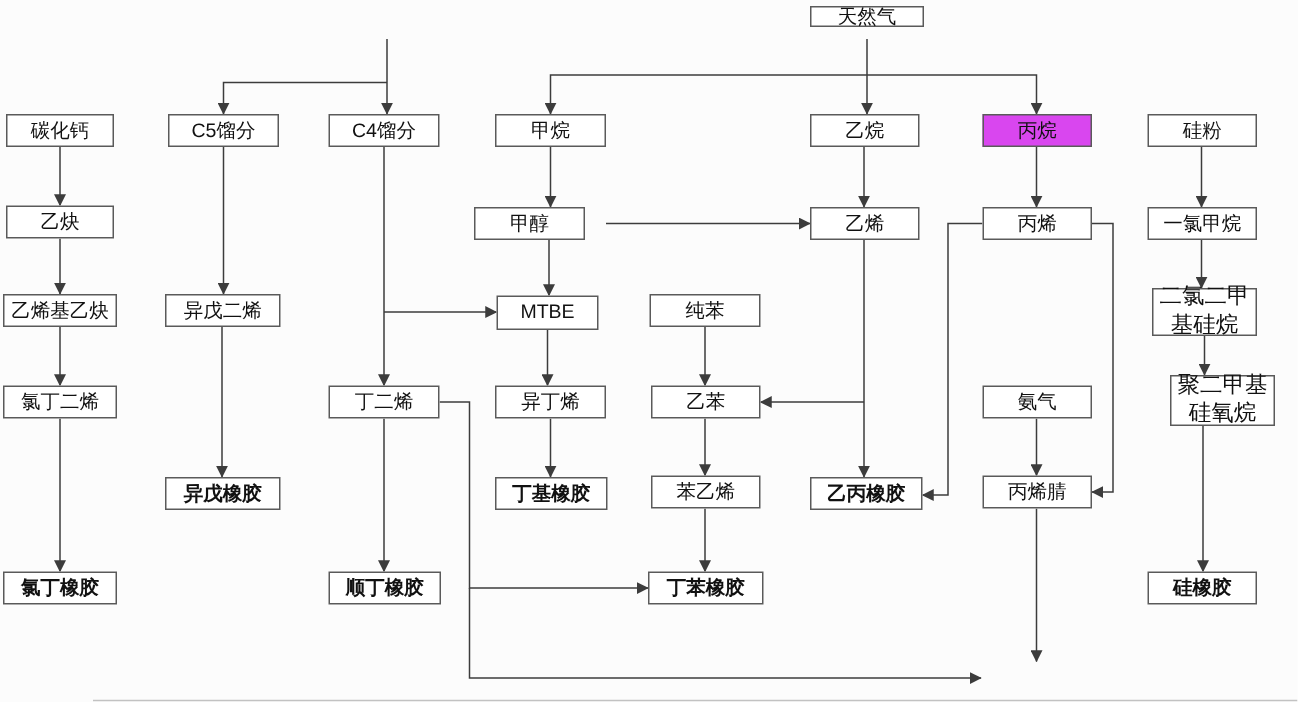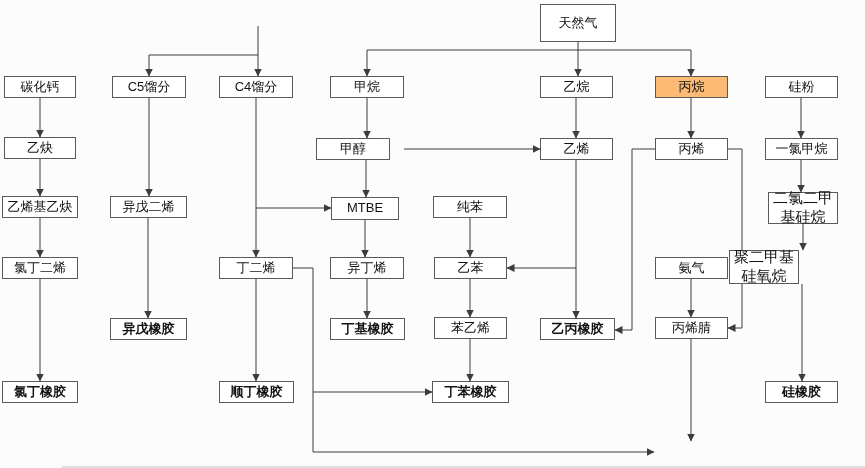--- a/index.html
+++ b/index.html
@@ -88,44 +88,44 @@
         <polyline points="293,268 313,268 313,392 432,392" stroke="#3c3c3c" marker-end="url(#arrowhead)"></polyline>
         <polyline points="313,392 313,452 654,452" stroke="#3c3c3c" marker-end="url(#arrowhead)"></polyline>
         <polyline points="801,98 801,138" stroke="#3c3c3c" marker-end="url(#arrowhead)"></polyline>
         <polyline points="801,160 801,192" stroke="#3c3c3c" marker-end="url(#arrowhead)"></polyline>
         <polyline points="803,224 803,250" stroke="#3c3c3c" marker-end="url(#arrowhead)"></polyline>
         <polyline points="802,284 802,381" stroke="#3c3c3c" marker-end="url(#arrowhead)"></polyline>
         <line x1="62" y1="467" x2="865" y2="467" stroke="#c2c2c2" stroke-width="1"></line>
       </g>
   </svg>
 
-    <div class="node" style="left: 540px; top: 4px; width: 76px; height: 38px; border-color: rgb(90, 90, 90); background: rgb(255, 255, 255);">天然气</div>
+    <div class="node" style="left: 540px; top: 4px; width: 76px; height: 14px; border-color: rgb(90, 90, 90); background: rgb(255, 255, 255);">天然气</div>
     <div class="node" style="left: 4px; top: 76px; width: 72px; height: 22px; border-color: rgb(90, 90, 90); background: rgb(255, 255, 255);">碳化钙</div>
     <div class="node" style="left: 112px; top: 76px; width: 74px; height: 22px; border-color: rgb(90, 90, 90); background: rgb(255, 255, 255);">C5馏分</div>
     <div class="node" style="left: 219px; top: 76px; width: 74px; height: 22px; border-color: rgb(90, 90, 90); background: rgb(255, 255, 255);">C4馏分</div>
     <div class="node" style="left: 330px; top: 76px; width: 74px; height: 22px; border-color: rgb(90, 90, 90); background: rgb(255, 255, 255);">甲烷</div>
     <div class="node" style="left: 540px; top: 76px; width: 73px; height: 22px; border-color: rgb(90, 90, 90); background: rgb(255, 255, 255);">乙烷</div>
-    <div class="node" style="left: 655px; top: 76px; width: 73px; height: 22px; border-color: rgb(90, 90, 90); background: #fdba74;">丙烷</div>
+    <div class="node" style="left: 655px; top: 76px; width: 73px; height: 22px; border-color: rgb(90, 90, 90); background: #d946ef;">丙烷</div>
     <div class="node" style="left: 765px; top: 76px; width: 73px; height: 22px; border-color: rgb(90, 90, 90); background: rgb(255, 255, 255);">硅粉</div>
     <div class="node" style="left: 4px; top: 137px; width: 72px; height: 22px; border-color: rgb(90, 90, 90); background: rgb(255, 255, 255);">乙炔</div>
     <div class="node" style="left: 316px; top: 138px; width: 74px; height: 22px; border-color: rgb(90, 90, 90); background: rgb(255, 255, 255);">甲醇</div>
     <div class="node" style="left: 540px; top: 138px; width: 73px; height: 22px; border-color: rgb(90, 90, 90); background: rgb(255, 255, 255);">乙烯</div>
     <div class="node" style="left: 655px; top: 138px; width: 73px; height: 22px; border-color: rgb(90, 90, 90); background: rgb(255, 255, 255);">丙烯</div>
     <div class="node" style="left: 765px; top: 138px; width: 73px; height: 22px; border-color: rgb(90, 90, 90); background: rgb(255, 255, 255);">一氯甲烷</div>
     <div class="node" style="left: 2px; top: 196px; width: 76px; height: 22px; border-color: rgb(90, 90, 90); background: rgb(255, 255, 255);">乙烯基乙炔</div>
     <div class="node" style="left: 110px; top: 196px; width: 77px; height: 22px; border-color: rgb(90, 90, 90); background: rgb(255, 255, 255);">异戊二烯</div>
     <div class="node" style="left: 331px; top: 197px; width: 68px; height: 23px; border-color: rgb(90, 90, 90); background: rgb(255, 255, 255);">MTBE</div>
     <div class="node" style="left: 433px; top: 196px; width: 74px; height: 22px; border-color: rgb(90, 90, 90); background: rgb(255, 255, 255);">纯苯</div>
     <div class="node small" style="left: 768px; top: 192px; width: 70px; height: 32px; border-color: rgb(90, 90, 90); background: rgb(255, 255, 255);">二氯二甲基硅烷</div>
     <div class="node" style="left: 2px; top: 257px; width: 76px; height: 22px; border-color: rgb(90, 90, 90); background: rgb(255, 255, 255);">氯丁二烯</div>
     <div class="node" style="left: 219px; top: 257px; width: 74px; height: 22px; border-color: rgb(90, 90, 90); background: rgb(255, 255, 255);">丁二烯</div>
     <div class="node" style="left: 330px; top: 257px; width: 74px; height: 22px; border-color: rgb(90, 90, 90); background: rgb(255, 255, 255);">异丁烯</div>
     <div class="node" style="left: 434px; top: 257px; width: 73px; height: 22px; border-color: rgb(90, 90, 90); background: rgb(255, 255, 255);">乙苯</div>
     <div class="node" style="left: 655px; top: 257px; width: 73px; height: 22px; border-color: rgb(90, 90, 90); background: rgb(255, 255, 255);">氨气</div>
-    <div class="node small" style="left: 729px; top: 250px; width: 70px; height: 34px; border-color: rgb(90, 90, 90); background: rgb(255, 255, 255);">聚二甲基硅氧烷</div>
+    <div class="node small" style="left: 780px; top: 250px; width: 70px; height: 34px; border-color: rgb(90, 90, 90); background: rgb(255, 255, 255);">聚二甲基硅氧烷</div>
     <div class="node bold" style="left: 110px; top: 318px; width: 77px; height: 22px; border-color: rgb(90, 90, 90); background: rgb(255, 255, 255);">异戊橡胶</div>
     <div class="node bold" style="left: 330px; top: 318px; width: 75px; height: 22px; border-color: rgb(90, 90, 90); background: rgb(255, 255, 255);">丁基橡胶</div>
     <div class="node" style="left: 434px; top: 317px; width: 73px; height: 22px; border-color: rgb(90, 90, 90); background: rgb(255, 255, 255);">苯乙烯</div>
     <div class="node bold" style="left: 540px; top: 318px; width: 75px; height: 22px; border-color: rgb(90, 90, 90); background: rgb(255, 255, 255);">乙丙橡胶</div>
     <div class="node" style="left: 655px; top: 317px; width: 73px; height: 22px; border-color: rgb(90, 90, 90); background: rgb(255, 255, 255);">丙烯腈</div>
     <div class="node bold" style="left: 2px; top: 381px; width: 76px; height: 22px; border-color: rgb(90, 90, 90); background: rgb(255, 255, 255);">氯丁橡胶</div>
     <div class="node bold" style="left: 219px; top: 381px; width: 75px; height: 22px; border-color: rgb(90, 90, 90); background: rgb(255, 255, 255);">顺丁橡胶</div>
     <div class="node bold" style="left: 432px; top: 381px; width: 77px; height: 22px; border-color: rgb(90, 90, 90); background: rgb(255, 255, 255);">丁苯橡胶</div>
     <div class="node bold" style="left: 765px; top: 381px; width: 73px; height: 22px; border-color: rgb(90, 90, 90); background: rgb(255, 255, 255);">硅橡胶</div>
   </div>

